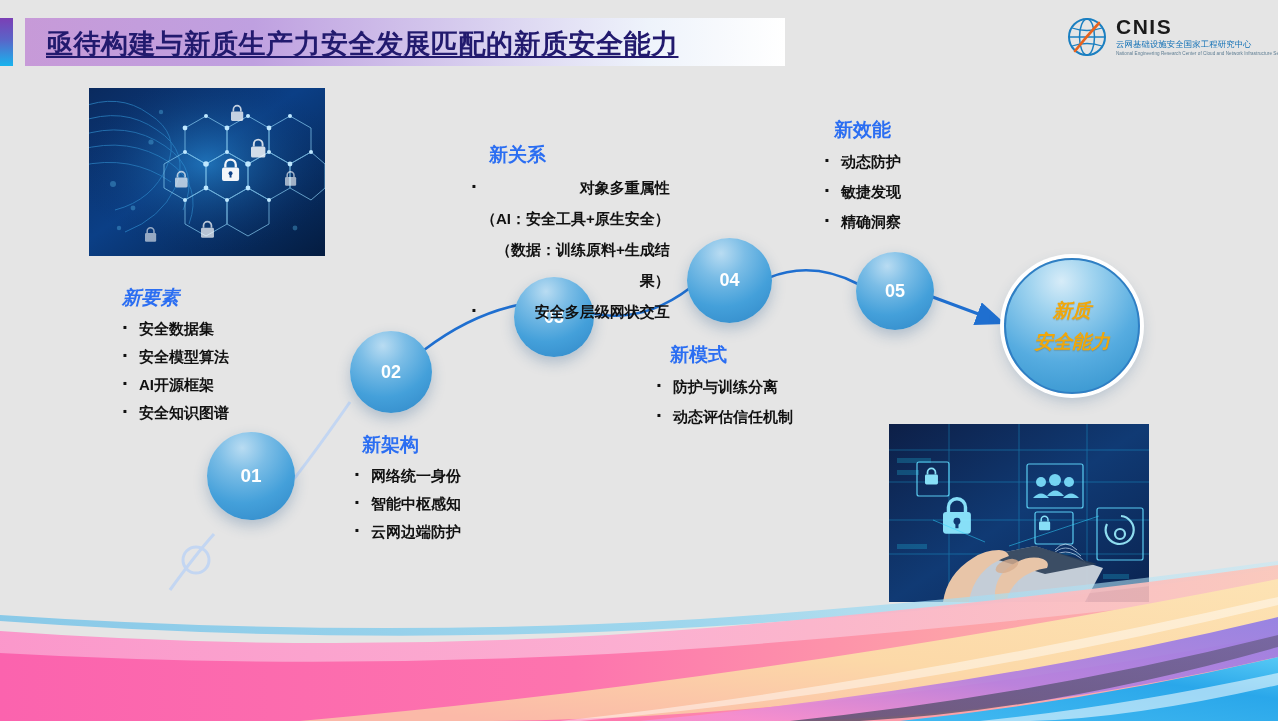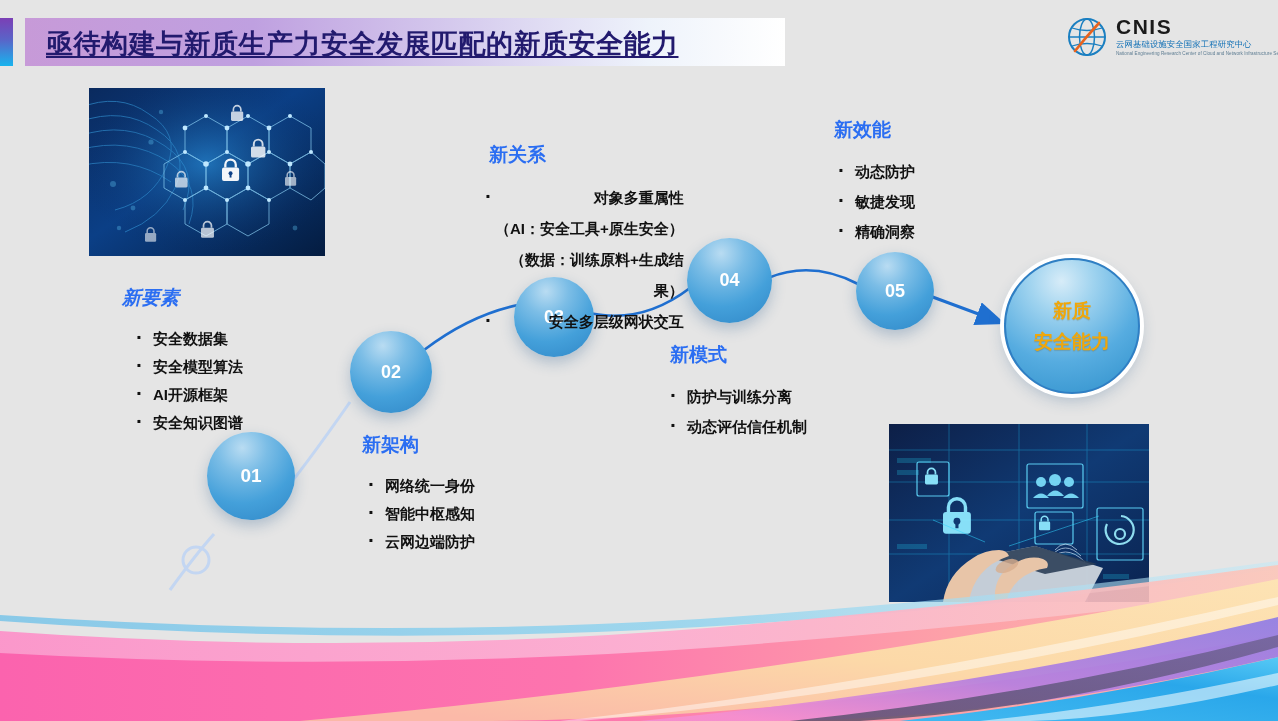--- a/index.html
+++ b/index.html
@@ -129,40 +129,41 @@
     width: 132px; height: 132px;
     border-radius: 50%;
     background: radial-gradient(circle at 42% 16%, #d7ecf8 0%, #9fd3ef 24%, #56ace0 60%, #2e8fca 100%);
     border: 2px solid #2f7fc4;
     box-shadow: 0 0 0 4px #ffffff, 0 6px 16px rgba(40,90,140,0.30);
     display: flex;
     flex-direction: column;
     align-items: center;
     justify-content: center;
     gap: 6px;
+    font-style: italic;
   }
   .target-line {
     color: #f0a70a;
     font-size: 19px;
     font-weight: bold;
     line-height: 25px;
     text-shadow: 0 1px 1px rgba(120,70,0,0.25);
   }
 
   
   .group { position: absolute; }
   .group-title {
     color: #2b6ef2;
     font-size: 19px;
     font-weight: bold;
     line-height: 26px;
     margin-bottom: 4px;
     white-space: nowrap;
   }
-  .bullets { list-style: none; margin: 14px; padding: 0; }
+  .bullets { list-style: none; margin: 0; padding: 0; }
   .bullets li {
     position: relative;
     padding-left: 21px;
     color: #111111;
     font-size: 15px;
     font-weight: bold;
     line-height: 28px;
     white-space: nowrap;
   }
   .bullets li.nobullet { padding-left: 14px; }

